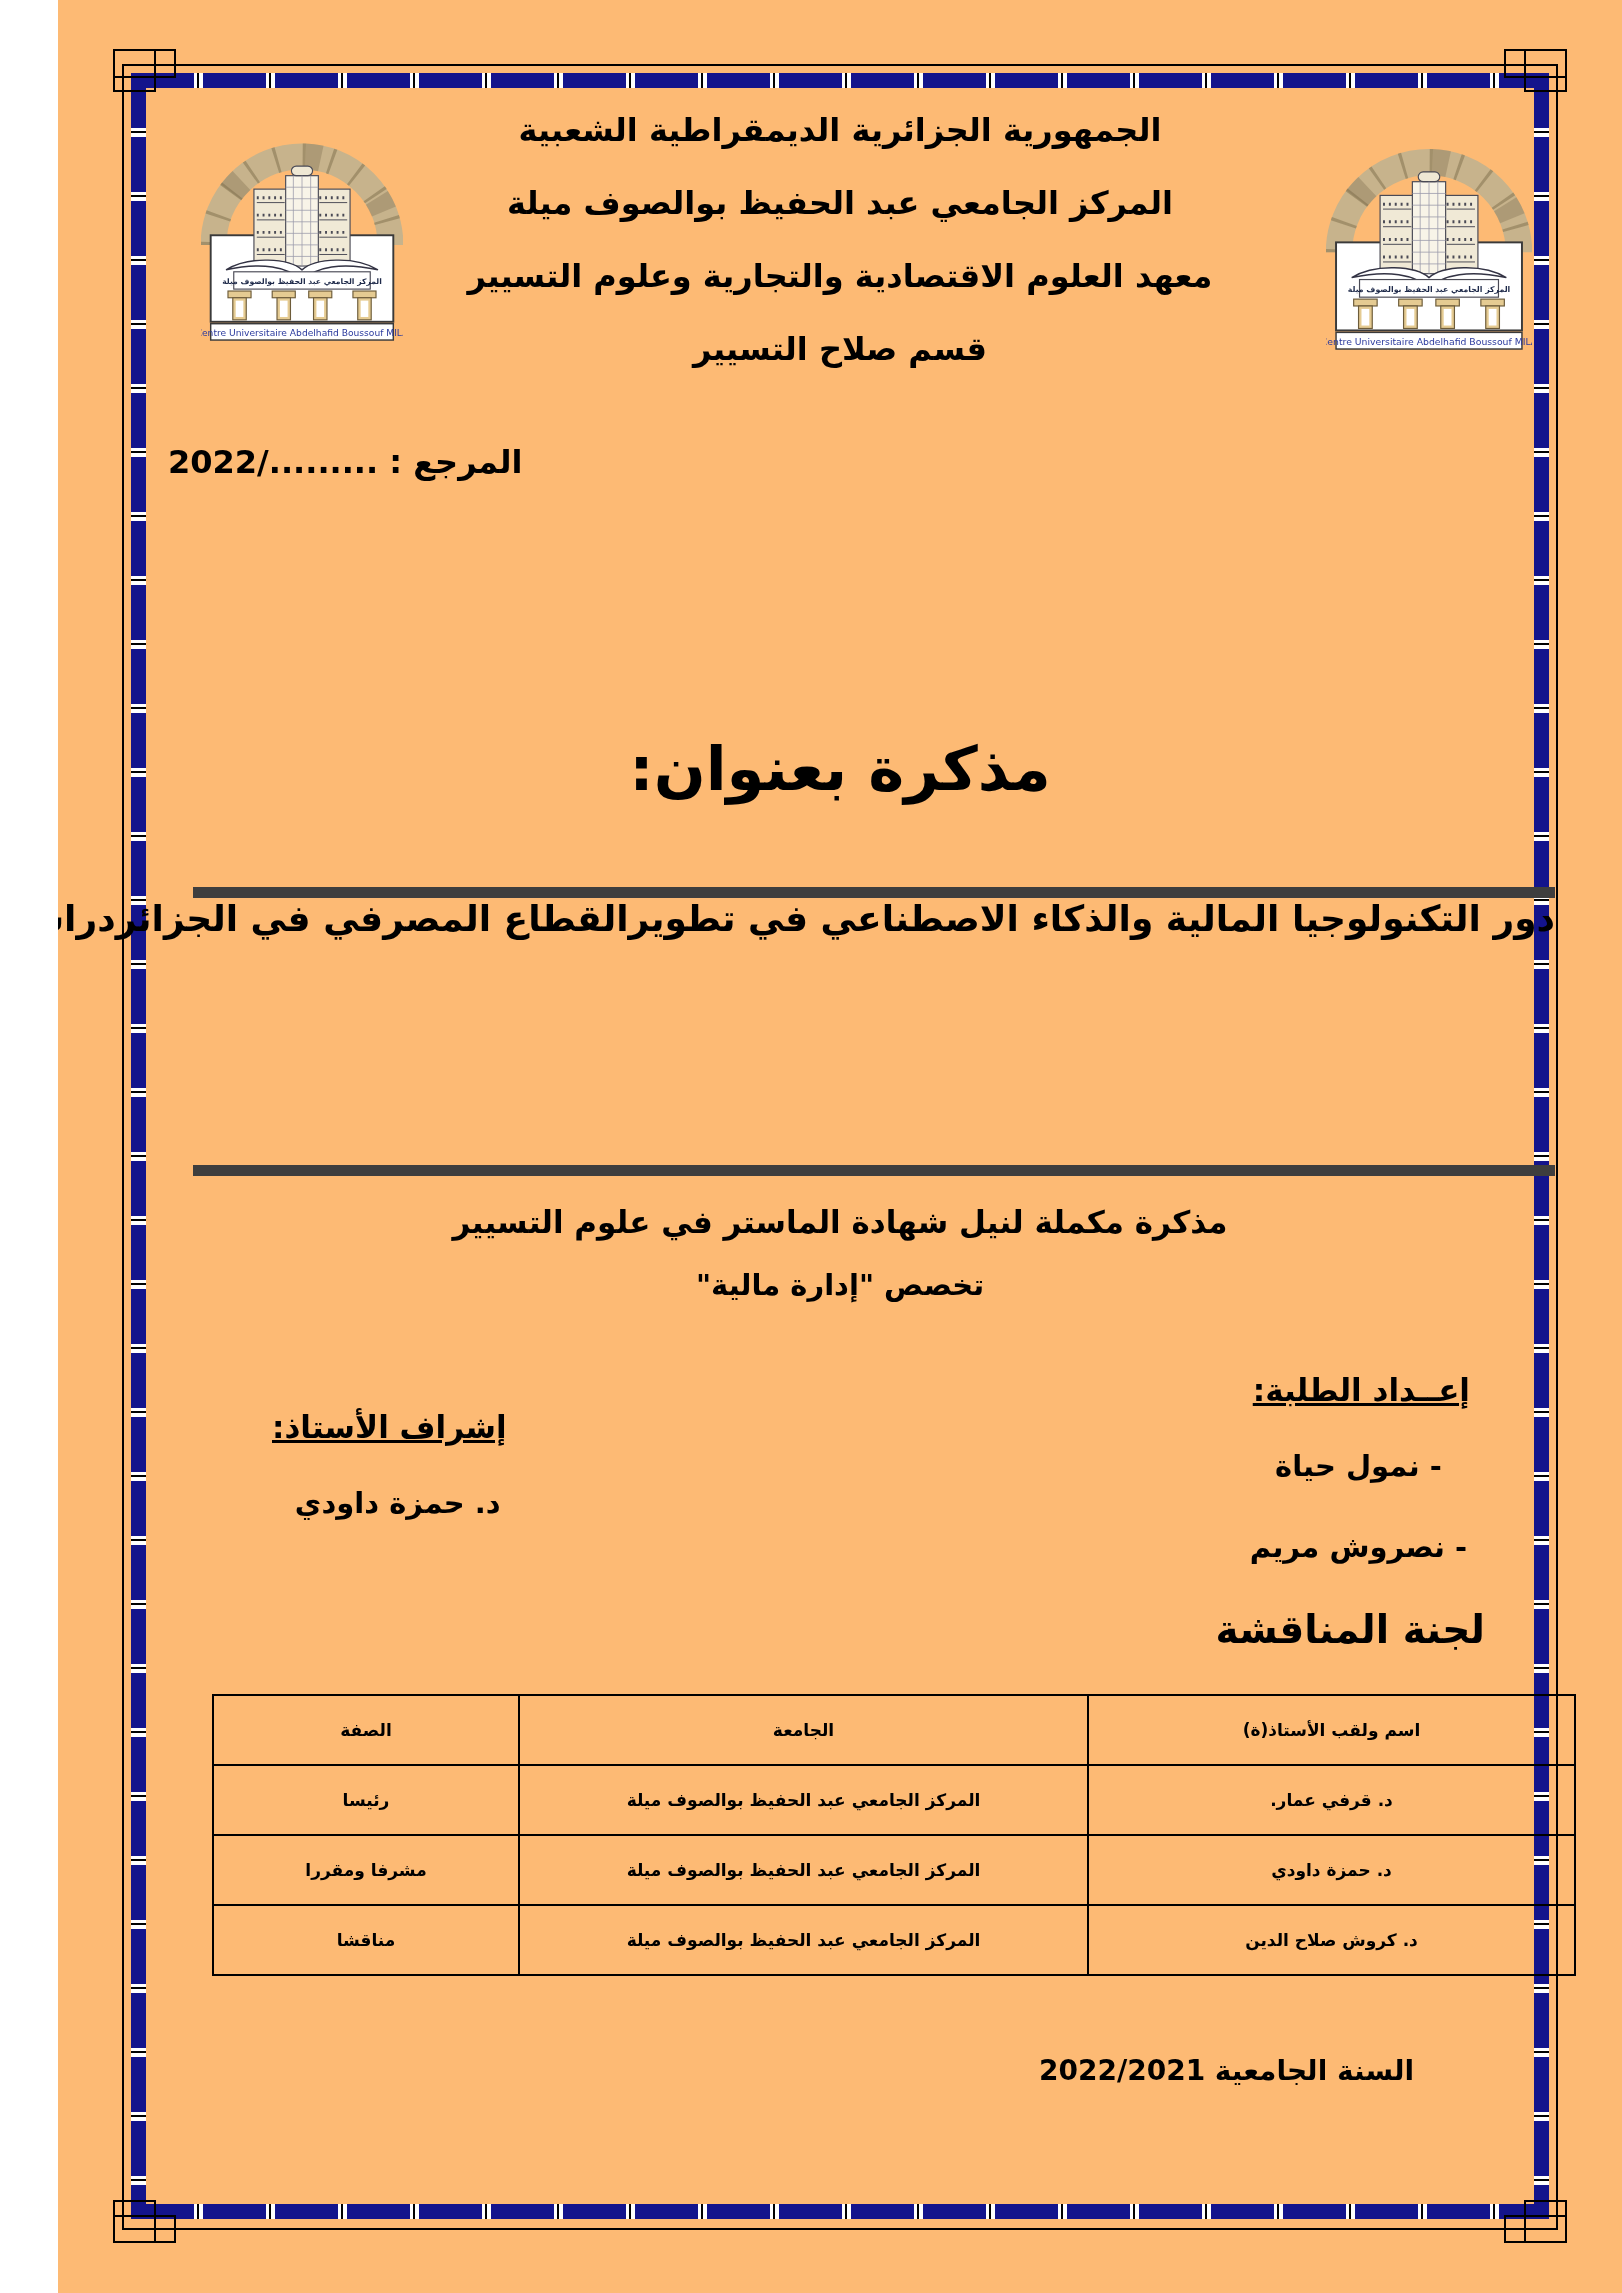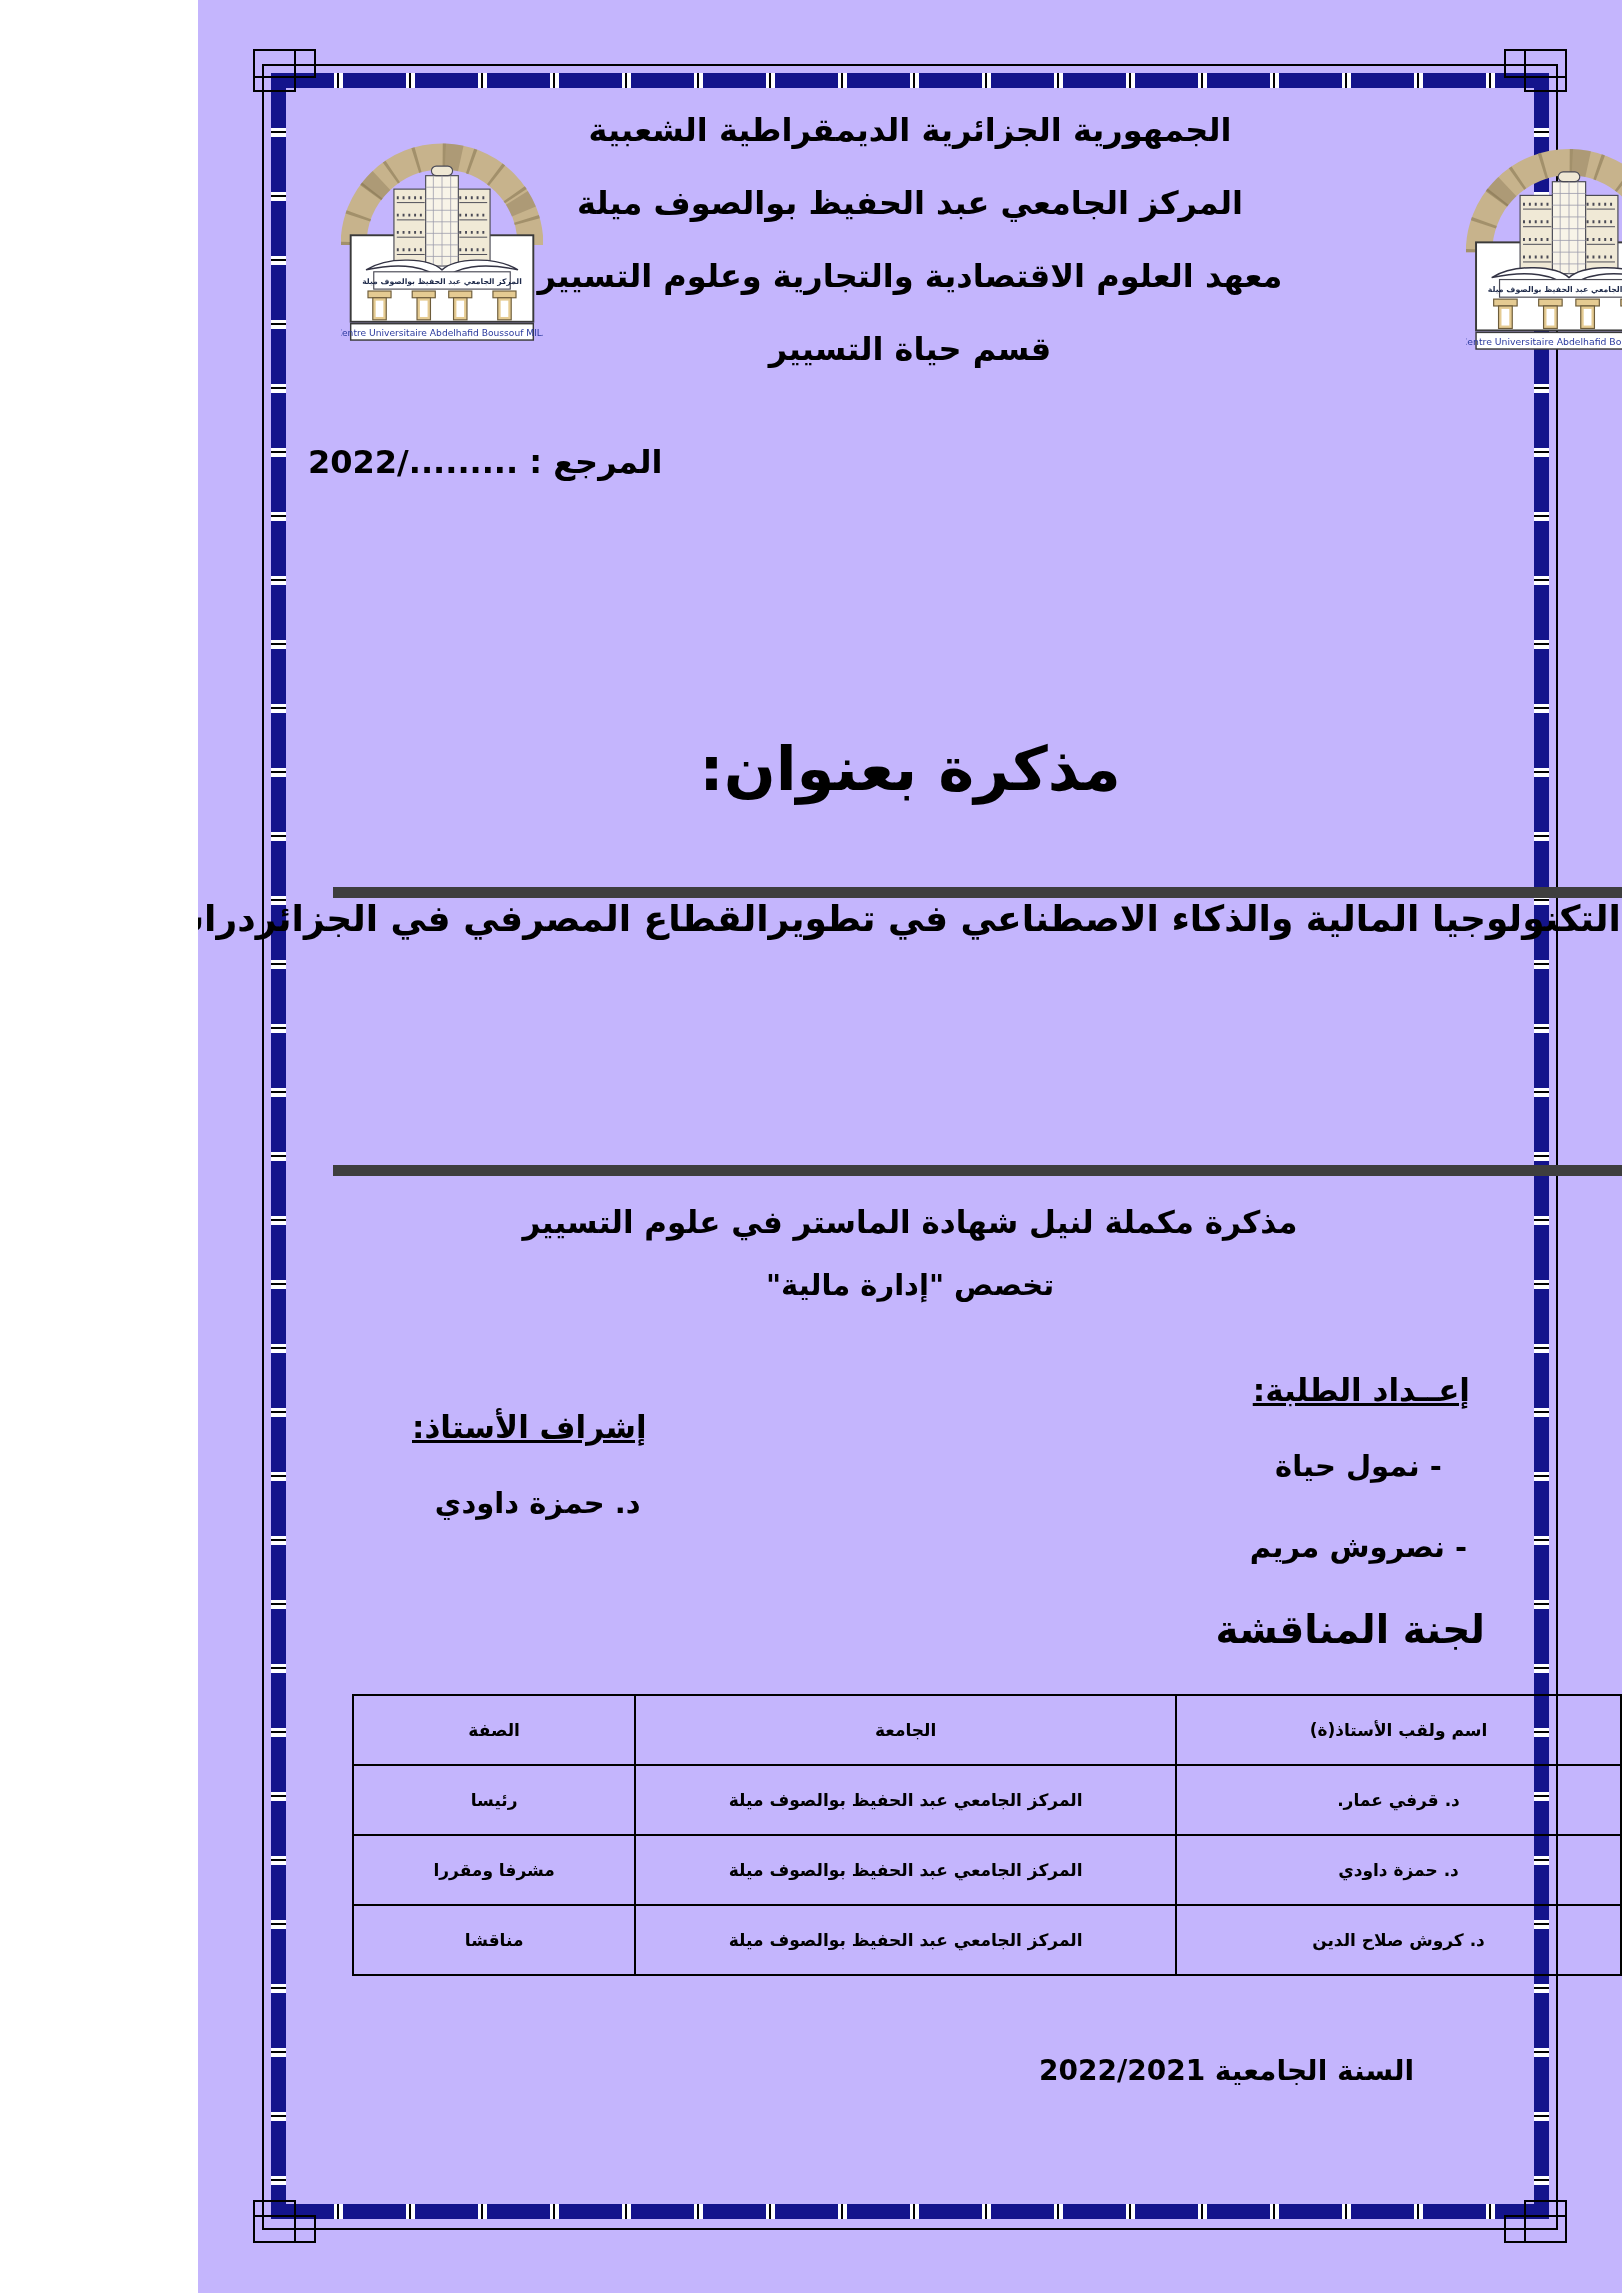--- a/index.html
+++ b/index.html
@@ -1,17 +1,17 @@
 <!DOCTYPE html>
 <html lang="ar" dir="rtl"><head>
 <meta charset="utf-8">
 <style>
   html,body{margin:0;padding:0;background:#fff;}
   .page{
-    position:relative;width:1424px;height:2294px;background:#c4b5fd;
+    position:relative;width:1564px;height:2294px;background:#fdba74;
     font-family:"DejaVu Sans",sans-serif;color:#000;direction:rtl;overflow:hidden;
   }
   
   .frame-line{position:absolute;inset:64px;border:2px solid #000;pointer-events:none;}
   .dash{position:absolute;pointer-events:none;}
   .dash-h{height:14.7px;left:73px;right:73px;
     background:repeating-linear-gradient(90deg,#14148C 0 63px,#ffffff 63px 66px,#000 66px 68px,#ffffff 68px 72px);}
   .dash-v{width:14.7px;top:73px;bottom:75px;
     background:repeating-linear-gradient(180deg,#14148C 0 55px,#ffffff 55px 58px,#000 58px 60px,#ffffff 60px 64px);}
   .dash-top{top:73px;} .dash-bottom{bottom:75px;}
@@ -73,21 +73,21 @@
   <div class="corner-box c-tr-b"></div>
   <div class="corner-box c-bl-a"></div>
   <div class="corner-box c-bl-b"></div>
   <div class="corner-box c-br-a"></div>
   <div class="corner-box c-br-b"></div>
 
   <div class="header-text">
     <div class="hl">الجمهورية الجزائرية الديمقراطية الشعبية</div>
     <div class="hl">المركز الجامعي عبد الحفيظ بوالصوف ميلة</div>
     <div class="hl">معهد العلوم الاقتصادية والتجارية وعلوم التسيير</div>
-    <div class="hl">قسم حياة التسيير</div>
+    <div class="hl">قسم صلاح التسيير</div>
   </div>
 
   <div class="logo logo-left">
     <svg viewBox="0 0 210 232" width="202" height="223">
       <path d="M13 132 A92 92 0 0 1 197 132" fill="none" stroke="#c7b38c" stroke-width="27"></path>
       <path d="M13 132 A92 92 0 0 1 197 132" fill="none" stroke="#93815d" stroke-width="27" stroke-dasharray="3 26" opacity="0.7"></path>
       <path d="M13 132 A92 92 0 0 1 197 132" fill="none" stroke="#7d6c4c" stroke-width="27" stroke-dasharray="16 73" stroke-dashoffset="30" opacity="0.35"></path>
       <rect x="10" y="122" width="190" height="90" fill="#ffffff" stroke="#3a3a3a" stroke-width="2"></rect>
       <rect x="55" y="74" width="35" height="76" fill="#f0e9d6" stroke="#4a4a55" stroke-width="1.2"></rect>
       <rect x="120" y="74" width="35" height="76" fill="#f0e9d6" stroke="#4a4a55" stroke-width="1.2"></rect>

